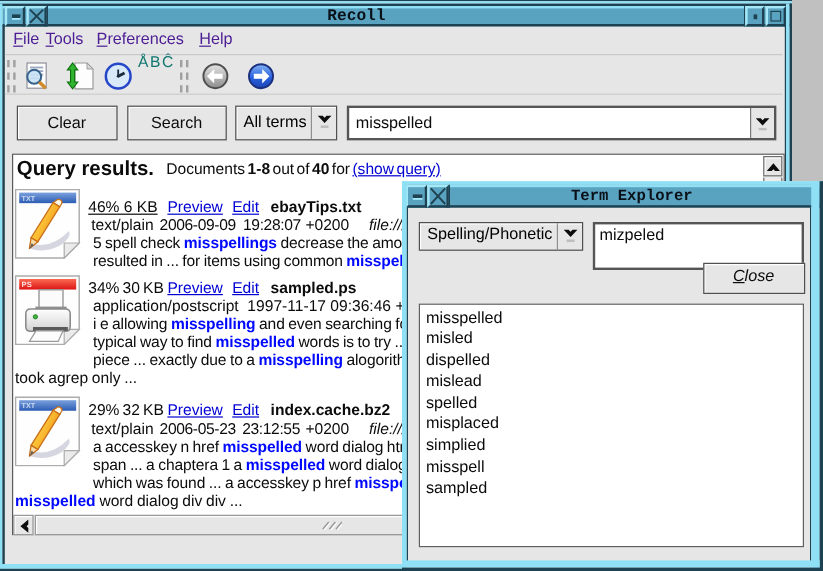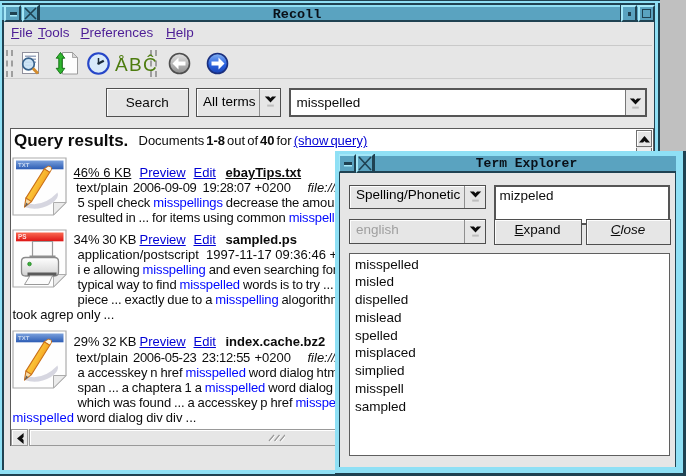--- a/index.html
+++ b/index.html
@@ -9,21 +9,21 @@
 .cyan { background:#8fe0f5; }
 .dark { background:#1f4252; }
 .tblue { background:#5aa3c0; }
 .tbtn { position:absolute; background:#5aa3c0; border-top:2px solid #a5e8f8; border-left:2px solid #a5e8f8; border-right:2px solid #1f4252; border-bottom:2px solid #1f4252; }
 .menuitem { position:absolute; top:24.5px; font-size:13.5px; color:#4c1d95; }
 .btn3d { position:absolute; background:#e6e6e6; border:1.7px solid #4f4f4f; box-shadow:inset 1px 1px 0 #fdfdfd; color:#0b0b0b; font-size:13.5px; text-align:center; }
 .combo { position:absolute; background:#e6e6e6; border:1.7px solid #4f4f4f; box-shadow:inset 1px 1px 0 #fdfdfd; }
 .combo .cb-arrow { position:absolute; right:0; top:0; bottom:0; width:21px; border-left:1px solid #8f8f8f; }
 .line { position:absolute; font-size:13px; line-height:15px; white-space:nowrap; color:#0b0b0b; }
 .line a { color:#0000d4; text-decoration:underline; }
-.hl { color:#0008ff; }
+.hl { color:#0008ff;font-weight:bold; }
 #pane { position:absolute; left:9.5px; top:128px; width:644px; height:318px; border:1.5px solid #5a5a5a; background:#fff; overflow:hidden; }
 </style></head>
 <body>
 <svg width="0" height="0" style="position:absolute;">
     <defs>
 <linearGradient id="gbandb" x1="0" y1="0" x2="0" y2="1">
         <stop offset="0" stop-color="#7aa0dc"></stop>
         <stop offset="1" stop-color="#2c5cb4"></stop>
       </linearGradient>
 <linearGradient id="gbandr" x1="0" y1="0" x2="0" y2="1">
@@ -98,21 +98,21 @@
     <path d="M8.5,1.5 h10 l5,5 v16.5 h-15 z" fill="#fdfdfd" stroke="#9a9a9a" stroke-width="1"></path>
     <path d="M18.5,1.5 l5,5 h-5 z" fill="#d8d8d8" stroke="#9a9a9a" stroke-width="0.8"></path>
     <path d="M2.2,7.2 l4.3,-5.7 l4.3,5.7 h-2.6 v10.1 h2.6 l-4.3,5.7 l-4.3,-5.7 h2.6 v-10.1 z" fill="#2fb52f" stroke="#0c6e0c" stroke-width="0.9"></path>
   </svg>
   <svg class="abs" style="left:86px;top:51px;" width="25" height="25" viewBox="0 0 25 25">
     <circle cx="12.5" cy="12.5" r="10.3" fill="#d8eafa" stroke="#2646c8" stroke-width="2.1"></circle>
     <circle cx="12.5" cy="12.5" r="1.2" fill="#1a2a3a"></circle>
     <line x1="12.5" y1="12.5" x2="12.5" y2="7" stroke="#1a2a3a" stroke-width="1.5"></line>
     <line x1="12.5" y1="12.5" x2="17.8" y2="9.8" stroke="#1a2a3a" stroke-width="2.4"></line>
   </svg>
-  <div class="abs" style="left:115px;top:54px;font-size:19px;color:#4d7c0f;letter-spacing:1.3px;font-stretch:condensed;">ÅBĈ</div>
+  <div class="abs" style="left:115px;top:44px;font-size:13px;color:#0f766e;letter-spacing:1.3px;font-stretch:condensed;">ÅBĈ</div>
   <svg class="abs" style="left:168px;top:52px;" width="23" height="23" viewBox="0 0 23 23">
     <defs>
         <linearGradient id="gsilv" x1="0" y1="0" x2="0" y2="1">
           <stop offset="0" stop-color="#e3e3e3"></stop>
           <stop offset="1" stop-color="#8d8d8d"></stop>
         </linearGradient>
     <linearGradient id="gblue" x1="0" y1="0" x2="0" y2="1">
           <stop offset="0" stop-color="#86b4f4"></stop>
           <stop offset="0.55" stop-color="#2a62e0"></stop>
           <stop offset="1" stop-color="#1b43b4"></stop>
@@ -120,20 +120,21 @@
       </defs>
     <circle cx="11.5" cy="11.5" r="10" fill="url(#gsilv)" stroke="#4e4e4e" stroke-width="1.6"></circle>
     <path d="M10.5,5.5 L4.5,11.5 L10.5,17.5 L10.5,13.6 L17.5,13.6 L17.5,9.4 L10.5,9.4 Z" fill="#ffffff"></path>
   </svg>
   <svg class="abs" style="left:206px;top:52px;" width="23" height="23" viewBox="0 0 23 23">
     <circle cx="11.5" cy="11.5" r="10" fill="url(#gblue)" stroke="#1a2f7e" stroke-width="1.6"></circle>
     <path d="M12.5,5.5 L18.5,11.5 L12.5,17.5 L12.5,13.6 L5.5,13.6 L5.5,9.4 L12.5,9.4 Z" fill="#ffffff"></path>
   </svg>
   <div class="abs" style="left:4px;top:77.5px;width:648px;height:1px;background:#cccccc;"></div>
 
+  <div class="btn3d" style="left:13.5px;top:88px;width:84.5px;height:29px;line-height:28px;">Clear</div>
   <div class="btn3d" style="left:105.5px;top:88px;width:83.5px;height:29px;line-height:28px;">Search</div>
   <div class="combo" style="left:196px;top:88px;width:85px;height:29px;">
     <div class="abs" style="left:6px;top:5px;font-size:13.5px;">All terms</div>
     <div class="cb-arrow">
       <svg style="position:absolute;left:3.5px;top:5px;" width="13" height="14" viewBox="0 0 13 14">
           <path d="M0.8,2.5 h4.1 l1.6,1.7 l1.6,-1.7 h4.1 L6.5,8.6 Z" fill="#0d0d0d"></path>
           <rect x="3.2" y="10.6" width="6.6" height="2" fill="#bdbdbd"></rect>
         </svg>
     </div>
   </div>
@@ -161,21 +162,21 @@
           <path d="M31.7,9.3 L37.3,12.7 L38.9,10.1 Q39.8,8.0 37.7,6.9 Q35.7,6.0 34.4,7.4 Z" fill="#fff8e6" stroke="#c96f18" stroke-width="1"></path>
       <path d="M31.7,9.3 L37.3,12.7 L19,42 L13.4,38.5 Z" fill="url(#gpen)" stroke="#c96f18" stroke-width="1.1"></path>
       <path d="M19,42 L13.4,38.5 L12,47.5 Z" fill="#f7dca8" stroke="#c96f18" stroke-width="1.1" stroke-linejoin="round"></path>
       <path d="M12,47.7 L15.6,44.7 L13.9,42.9 Z" fill="#606060"></path>
         </g>
     </svg>
     <div class="line" style="left:0;top:36px;width:340px;">
         <span class="abs" style="left:63px;text-decoration:underline;">46% 6 KB</span>
         <a class="abs" href="#p" style="left:129px;">Preview</a>
         <a class="abs" href="#e" style="left:183px;">Edit</a>
-        <b class="abs" style="left:215px;text-decoration:underline;">ebayTips.txt</b>
+        <b class="abs" style="left:215px;">ebayTips.txt</b>
       </div>
     <div class="line" style="left:0;top:51px;width:340px;">
         <span class="abs" style="left:65.5px;">text/plain</span>
         <span class="abs" style="left:122.5px;letter-spacing:-0.3px;">2006-09-09</span>
         <span class="abs" style="left:192px;letter-spacing:-0.3px;">19:28:07</span>
         <span class="abs" style="left:244px;">+0200</span>
         <i class="abs" style="left:297px;">file:///home/doc/ebayTips</i>
       </div>
     <div class="line" style="left:67px;top:66px;word-spacing:-0.55px;letter-spacing:-0.1px;">5 spell check <span class="hl">misspellings</span> decrease the amount of</div>
     <div class="line" style="left:67px;top:81px;word-spacing:-0.55px;letter-spacing:-0.12px;">resulted in ... for items using common <span class="hl">misspelling</span></div>
@@ -288,28 +289,18 @@
       <svg style="position:absolute;left:3.5px;top:3px;" width="13" height="14" viewBox="0 0 13 14">
           <path d="M0.8,2.5 h4.1 l1.6,1.7 l1.6,-1.7 h4.1 L6.5,8.6 Z" fill="#0d0d0d"></path>
           <rect x="3.2" y="10.6" width="6.6" height="2" fill="#bdbdbd"></rect>
         </svg>
     </div>
   </div>
   <div class="abs" style="left:158.5px;top:34px;width:176.5px;height:40px;background:#fff;border:2px solid #555;">
     <div class="abs" style="left:4px;top:0.5px;font-size:13.5px;color:#0b0b0b;">mizpeled</div>
   </div>
 
-  <div class="combo" style="left:14px;top:68px;width:137px;height:25px;">
-    <div class="abs" style="left:6px;top:2px;font-size:13.5px;color:#9f9f9f;">english</div>
-    <div class="cb-arrow">
-      <svg style="position:absolute;left:3.5px;top:3.5px;" width="13" height="14" viewBox="0 0 13 14">
-          <path d="M0.8,2.5 h4.1 l1.6,1.7 l1.6,-1.7 h4.1 L6.5,8.6 Z" fill="#0d0d0d"></path>
-          <rect x="3.2" y="10.6" width="6.6" height="2" fill="#bdbdbd"></rect>
-        </svg>
-    </div>
-  </div>
-  <div class="btn3d" style="left:158.5px;top:68px;width:88px;height:25.5px;line-height:20.5px;"><u>E</u>xpand</div>
   <div class="btn3d" style="left:250.5px;top:68px;width:85px;height:25.5px;line-height:20.5px;font-style:italic;"><u>C</u>lose</div>
 
   <div class="abs" style="left:14px;top:102px;width:321px;height:203px;background:#fff;border:1.5px solid #5f5f5f;">
     <div class="abs" style="left:5px;top:1.5px;font-size:13.5px;line-height:17.8px;color:#0b0b0b;">misspelled<br>misled<br>dispelled<br>mislead<br>spelled<br>misplaced<br>simplied<br>misspell<br>sampled</div>
   </div>
 </div>
 
 </body></html>

